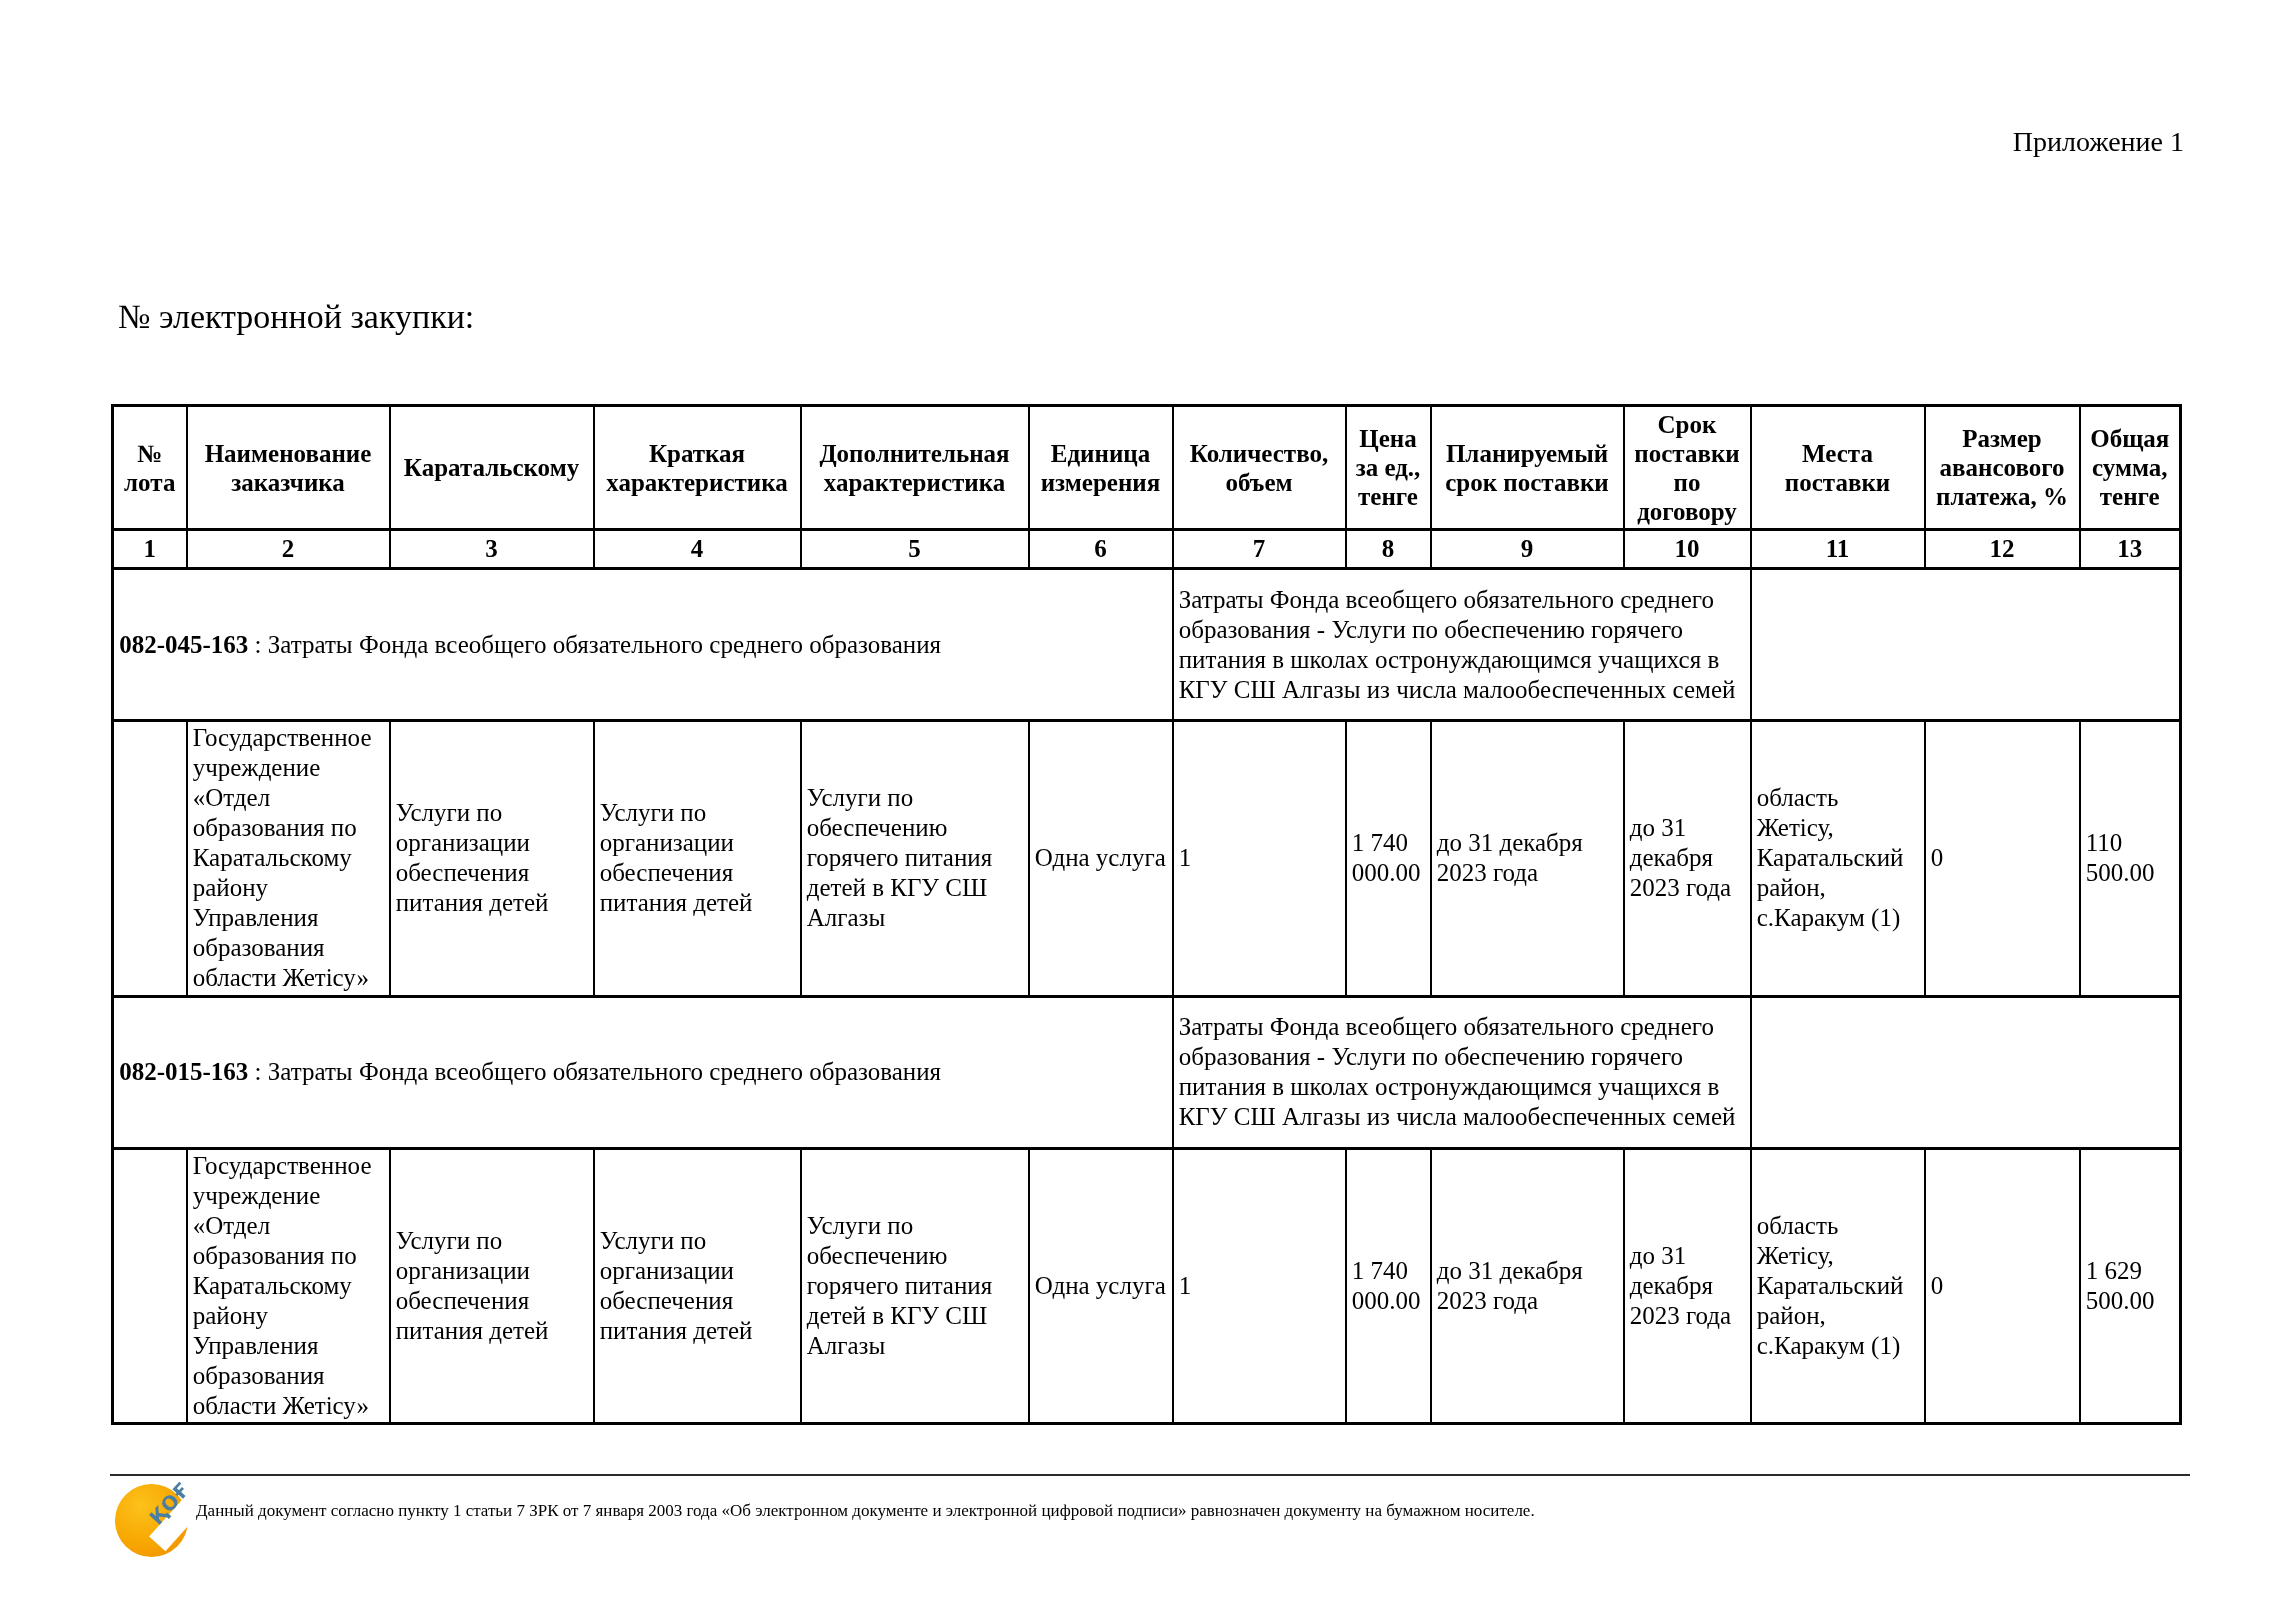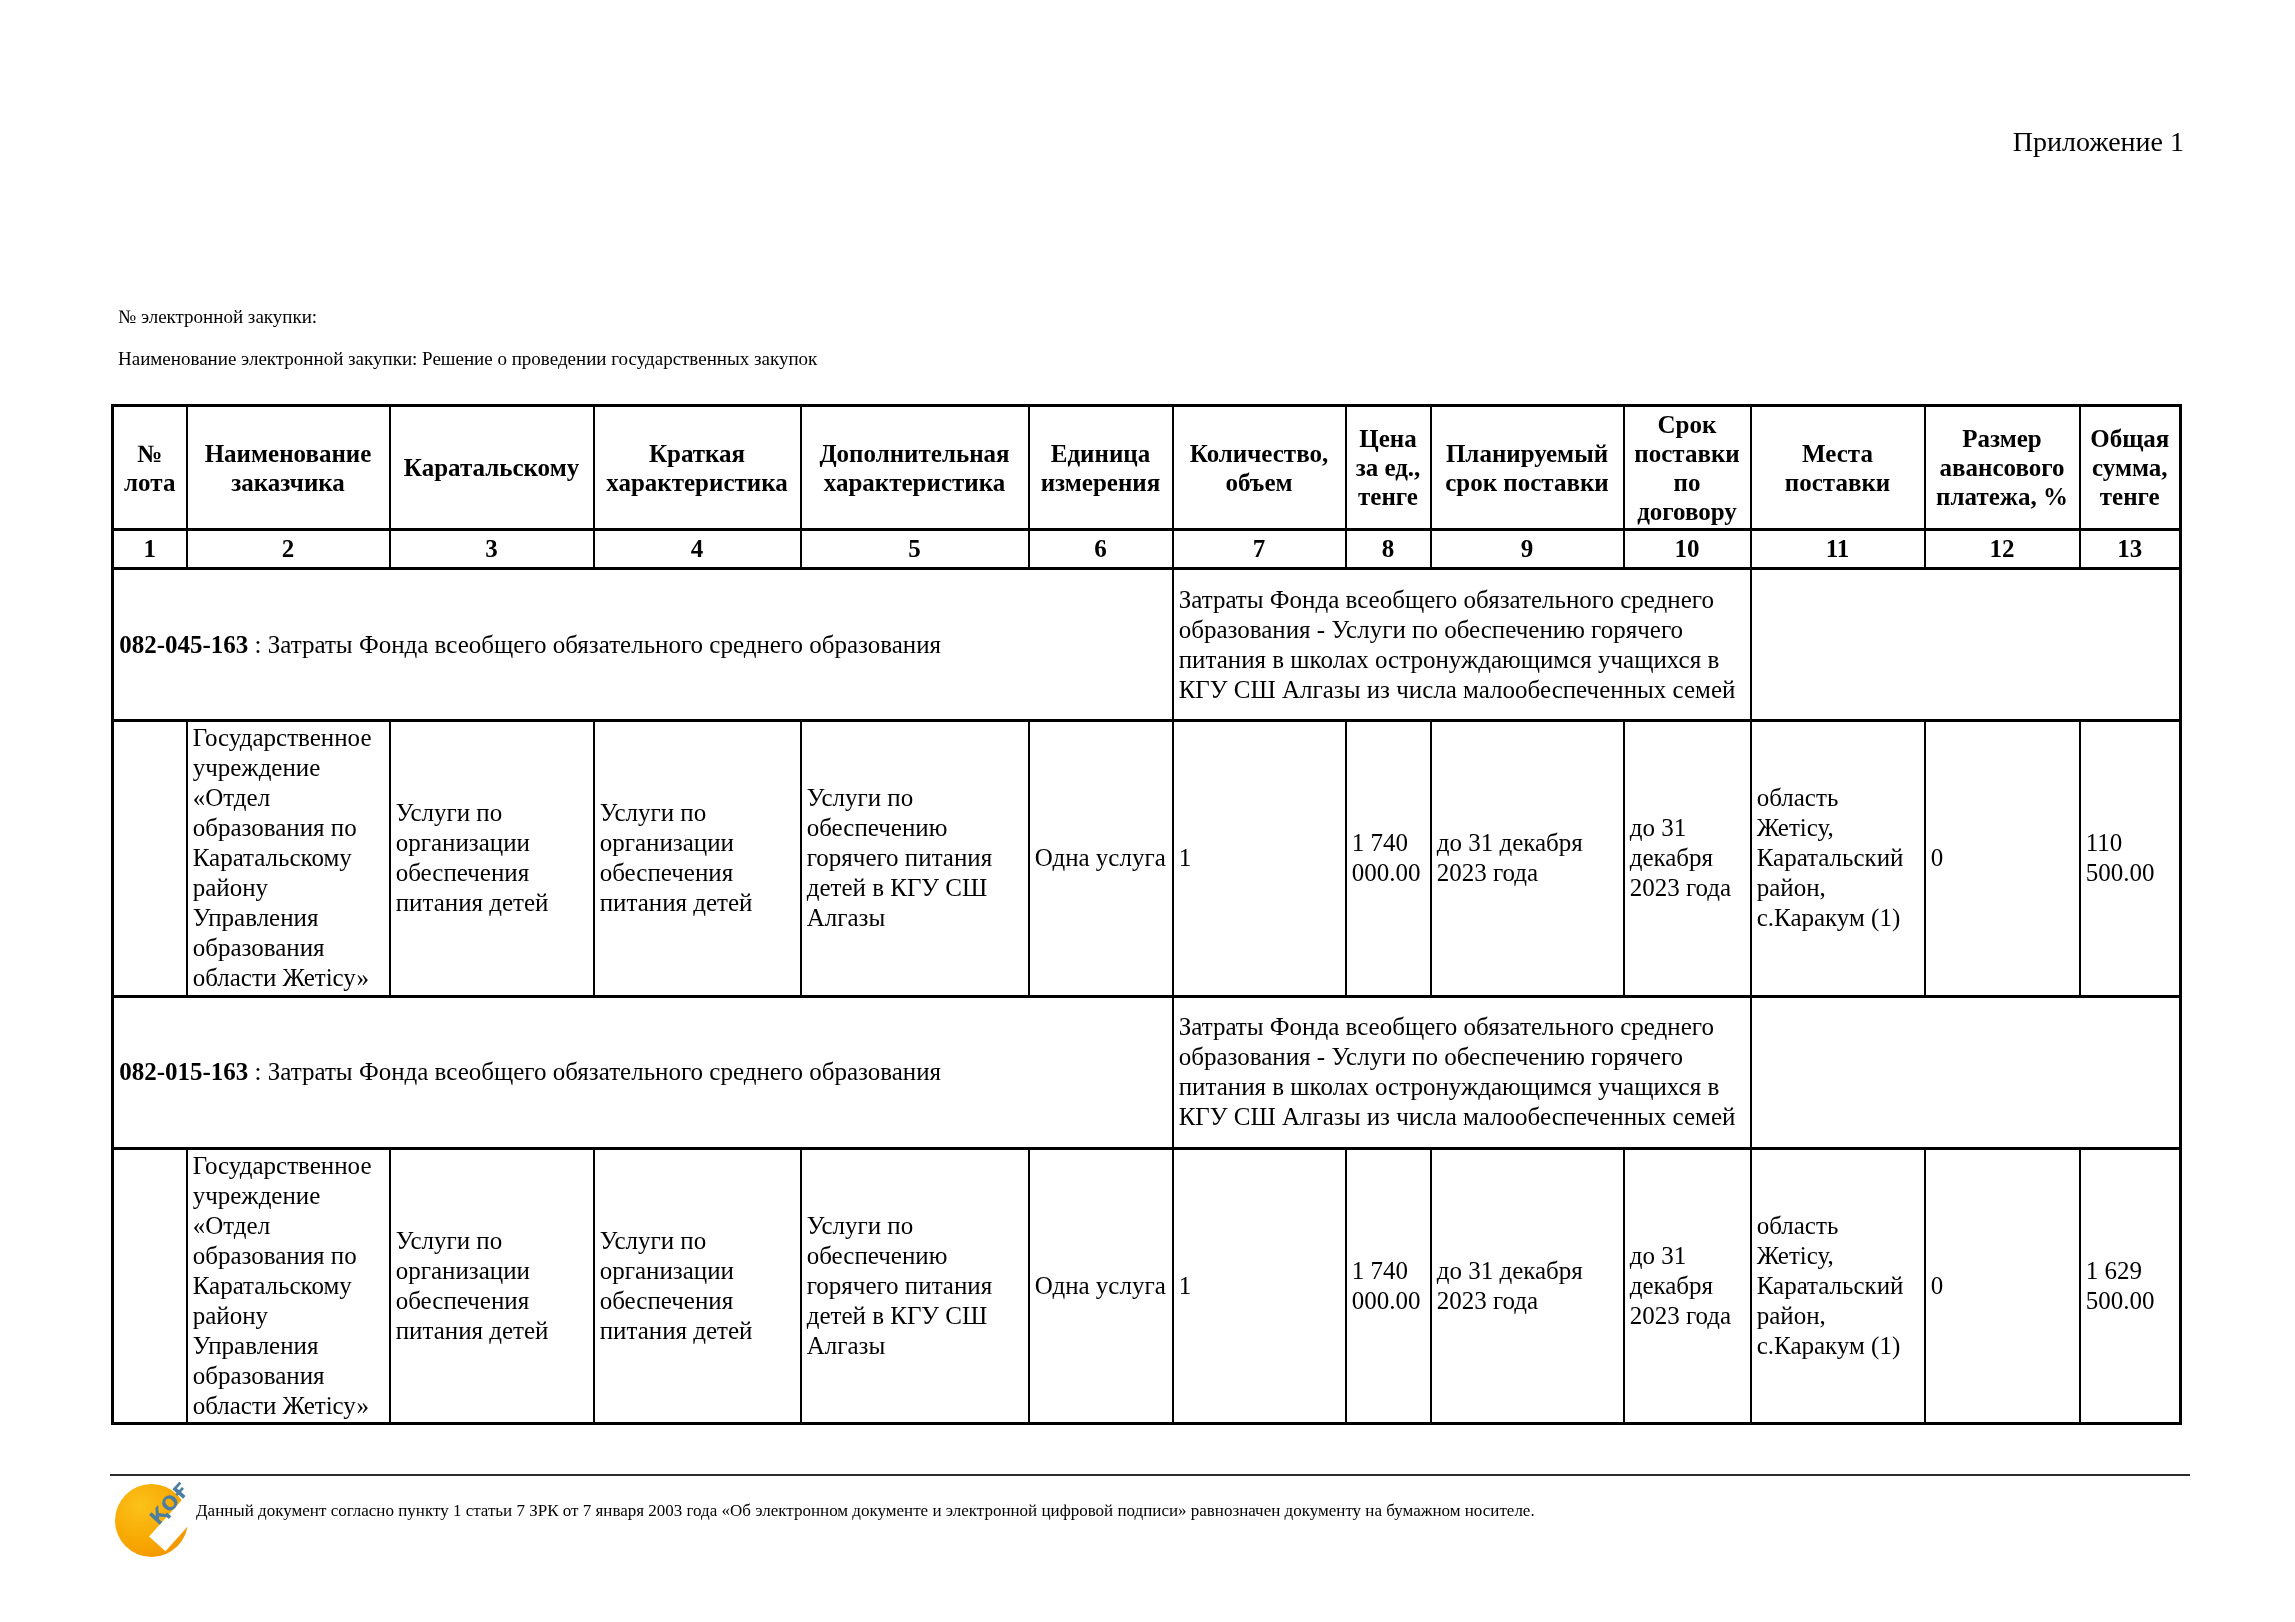--- a/index.html
+++ b/index.html
@@ -6,21 +6,21 @@
   html,body { background:#ffffff; }
   body {
     width:2295px; height:1623px;
     font-family:"Liberation Serif", serif;
     color:#000;
   }
   .page { position:relative; width:2295px; height:1623px; background:#fff; overflow:hidden; }
 
   .annex { position:absolute; top:126px; right:111px; font-size:28px; }
   .doc-title { position:absolute; top:213px; left:0; width:100%; text-align:center; font-size:29.4px; font-weight:bold; }
-  .intro { position:absolute; top:296px; left:118px; font-size:19px; line-height:42px; }
+  .intro { position:absolute; top:296px; left:118px; font-size:34px; line-height:42px; }
 
   table.main {
     position:absolute; top:404px; left:111px; width:2068px;
     border-collapse:collapse; table-layout:fixed;
     border:3.9px solid #000;
   }
   table.main th, table.main td {
     border-left:2.6px solid #000; border-right:2.6px solid #000;
     border-top:3.9px solid #000; border-bottom:3.9px solid #000;
     padding:1.3px 5.2px;
@@ -50,21 +50,20 @@
 </head>
 <body>
 
 <div class="page">
 
   <div class="annex">Приложение 1</div>
 
 
   <div class="intro">
     <div>№ электронной закупки:</div>
-    <div>Наименование электронной закупки: Решение о проведении государственных закупок</div>
   </div>
 
   <table class="main">
     <colgroup>
       <col style="width:74px">
         <col style="width:203px">
         <col style="width:204px">
         <col style="width:207px">
       <col style="width:228px">
         <col style="width:144px">

